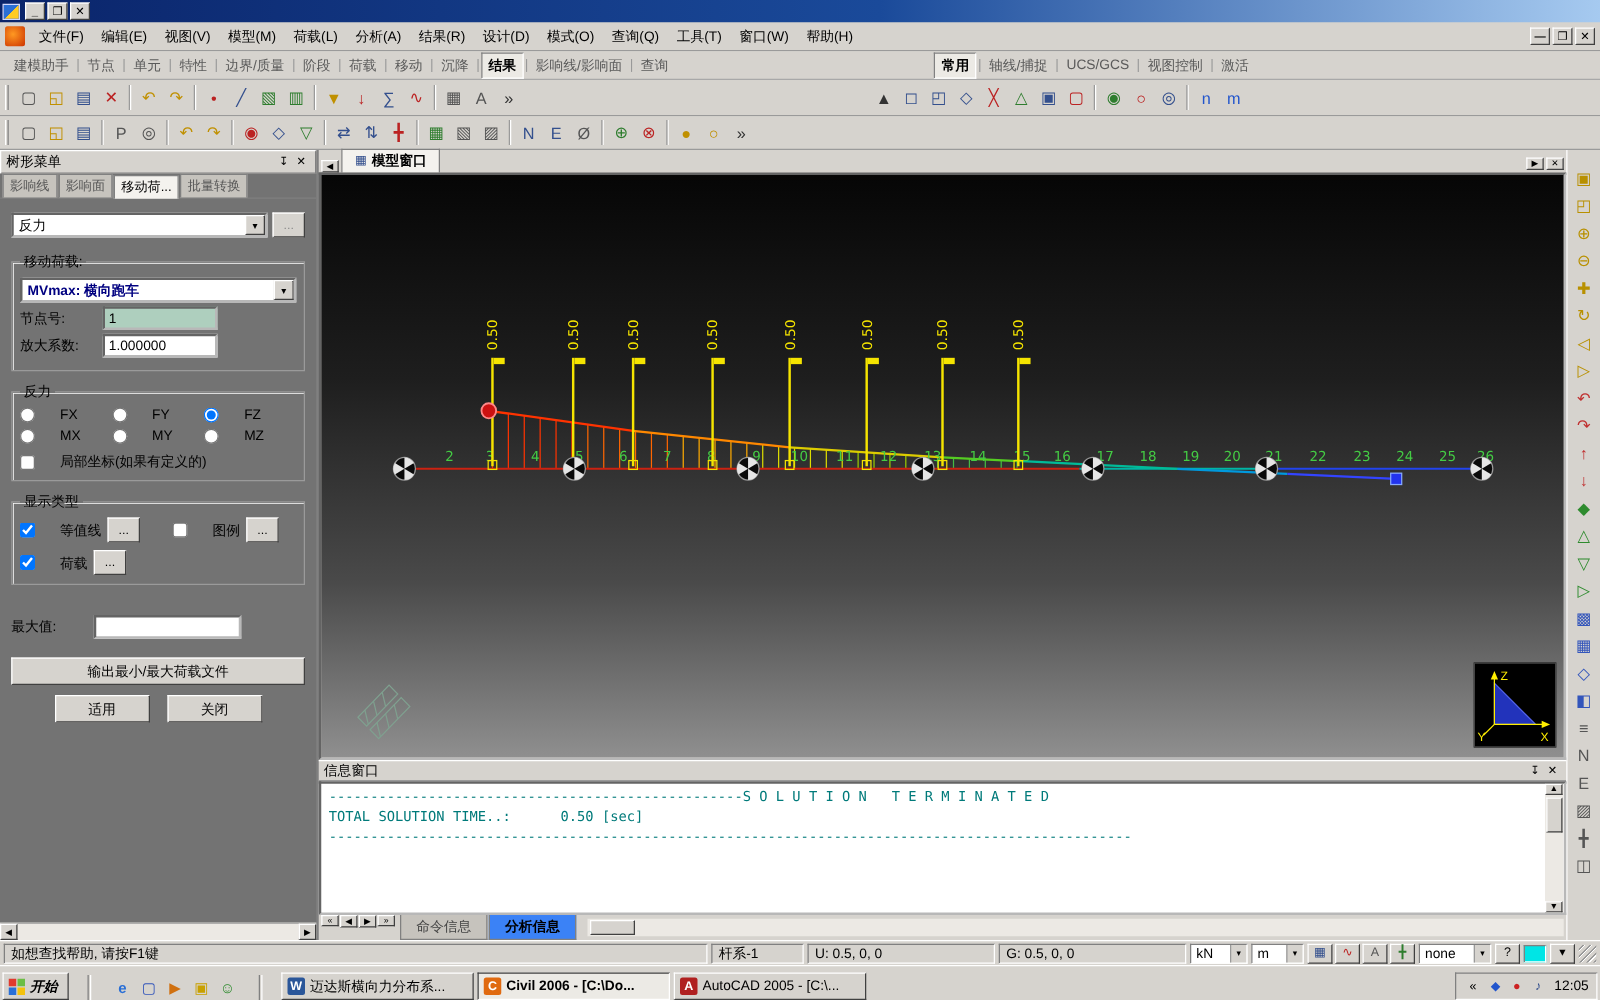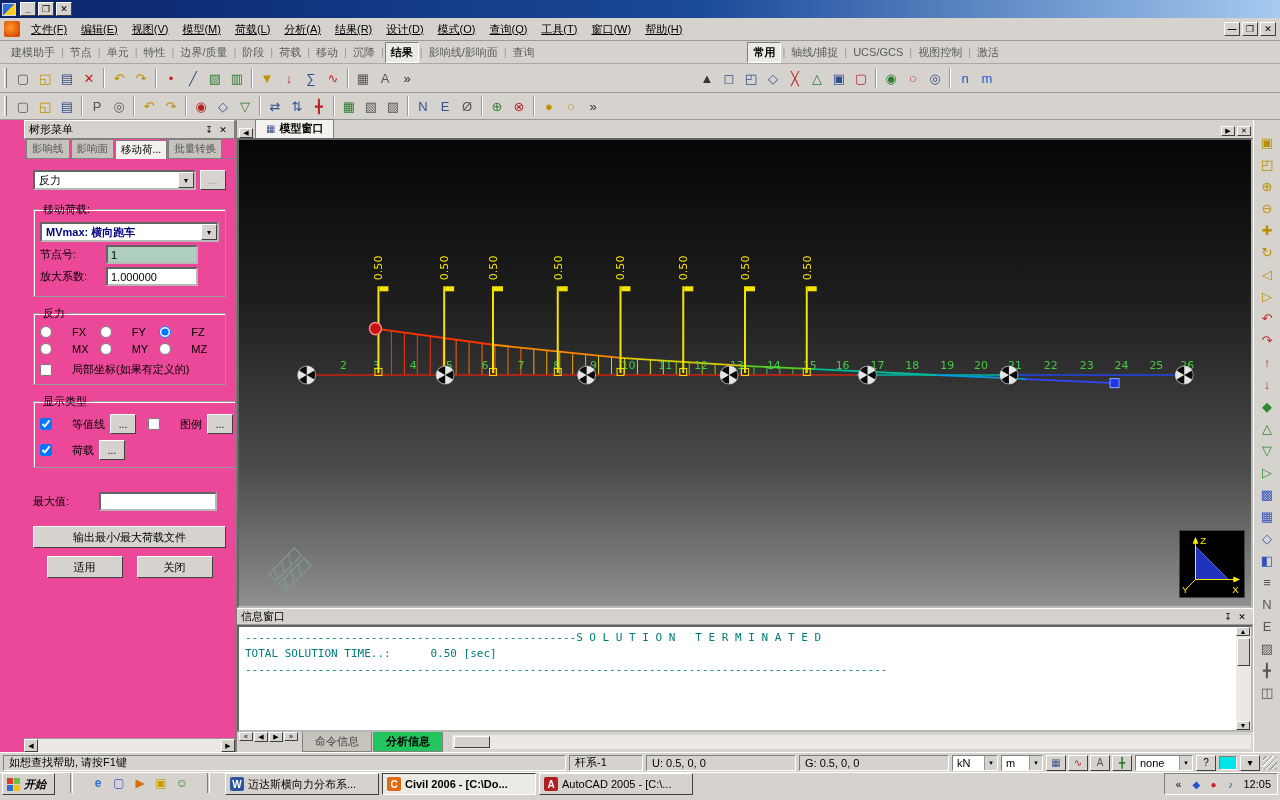--- a/index.html
+++ b/index.html
@@ -9,42 +9,42 @@
 
 .titlebar{height:18px;display:flex;align-items:center;background:linear-gradient(90deg,#0a246a 0%,#1a4a9a 55%,#a6caf0 100%);padding:0 2px;gap:4px;}
 .app-icon{width:14px;height:13px;background:linear-gradient(135deg,#2a6fd6 50%,#ffcc22 50%);border:1px solid #cfd8ff;flex:none;}
 .title-text{color:#fff;font-weight:bold;flex:1;white-space:nowrap;overflow:hidden;letter-spacing:.2px;}
 .win-controls{display:flex;gap:2px;flex:none;}
 .win-btn{width:16px;height:14px;background:#d6d3ce;border:1px solid;border-color:#fff #404040 #404040 #fff;font-size:9px;display:flex;align-items:center;justify-content:center;font-weight:bold;}
 
 .menubar{height:23px;display:flex;align-items:center;border-bottom:1px solid #9a9a9a;padding:0 2px;background:#d6d3ce;}
 .menu-logo{width:16px;height:16px;margin:0 4px 0 2px;background:radial-gradient(circle at 40% 40%,#ff9922,#cc3300);border-radius:2px;flex:none;}
 .menu-items{display:flex;flex:1;}
-.menu-item{padding:14px 7px;text-decoration:underline;}
+.menu-item{padding:14px 7px;}
 .mdi-controls{display:flex;gap:2px;margin-right:2px;}
 
 .tabbar{height:23px;display:flex;align-items:center;background:#d6d3ce;border-bottom:1px solid #a8a8a8;padding:0 6px;}
 .rtab{padding:2px 5px;color:#5a5a5a;white-space:nowrap;}
 .rtab.active{color:#000;font-weight:bold;background:#eceae5;border:1px solid;border-color:#808080 #fff #fff #808080;}
 .rtab-sep{color:#999;padding:0 1px;}
 #ribbon-left{display:flex;align-items:center;}
 #ribbon-right{display:flex;align-items:center;margin-left:auto;margin-right:270px;}
 
 .toolrow{display:flex;align-items:center;background:#d6d3ce;border-bottom:1px solid #9a9a9a;padding:1px 2px;}
 #toolrow1{height:29px;}
 #toolrow2{height:27px;}
 .grip{width:3px;height:20px;border-left:1px solid #fff;border-right:1px solid #808080;margin:0 5px 0 2px;flex:none;}
 .tbtn{width:22px;height:22px;display:inline-flex;align-items:center;justify-content:center;font-size:13px;border:1px solid transparent;flex:none;}
 .tb-sep{width:2px;height:20px;border-left:1px solid #9a9a9a;border-right:1px solid #fff;margin:0 3px;flex:none;}
 #toolrow1-icons,#toolrow2-icons,#toolrow1-right-icons{display:flex;align-items:center;}
 #toolrow1-right-icons{margin-left:auto;margin-right:280px;}
 
 .main{height:632px;display:flex;}
 
-.treepanel{width:237px;background:#ec4899;border-right:2px solid #808080;display:flex;flex-direction:column;padding-left:24px;}
+.treepanel{width:255px;background:#737373;border-right:2px solid #808080;display:flex;flex-direction:column;}
 .panel-header{height:19px;display:flex;align-items:center;padding:0 4px;border:1px solid;border-color:#fff #808080 #808080 #fff;background:#d6d3ce;}
 .panel-header .ttl{flex:1;}
 .ph-btn{width:14px;height:13px;display:inline-flex;align-items:center;justify-content:center;font-size:9px;border:1px solid transparent;}
 .panel-tabs{display:flex;align-items:flex-end;height:20px;padding:2px 2px 0;border-bottom:1px solid #808080;}
 .ptab{padding:2px 5px;border:1px solid #808080;border-bottom:none;background:#c6c3bd;color:#555;margin-right:1px;white-space:nowrap;font-size:10.5px;}
 .ptab.active{background:#f4f2ee;color:#000;position:relative;top:1px;}
 .panel-body{flex:1;padding:8px 9px;overflow:hidden;display:flex;flex-direction:column;}
 .frow{display:flex;align-items:center;gap:4px;margin:3px 0;}
 .flabel{width:62px;flex:none;}
 .combo{height:20px;display:flex;align-items:center;background:#fff;border:2px inset #b8b8b8;padding:0 0 0 4px;overflow:hidden;white-space:nowrap;}
@@ -81,38 +81,38 @@
 .info-header .ttl{flex:1;}
 .info-body{height:107px;background:#fff;border:2px inset #b8b8b8;position:relative;overflow:hidden;}
 .info-lines{padding:3px 6px;font-family:"DejaVu Sans Mono","Liberation Mono",monospace;font-size:11px;line-height:16px;color:#007a7a;}
 .info-line{white-space:pre;}
 .vscroll{position:absolute;top:0;right:0;bottom:0;width:15px;display:flex;flex-direction:column;background:#ece9e4;}
 .vtrack{flex:1;position:relative;}
 .vthumb{position:absolute;top:2px;left:1px;right:1px;height:28px;background:#d6d3ce;border:1px solid;border-color:#fff #404040 #404040 #fff;}
 .info-tabbar{height:20px;display:flex;align-items:flex-start;background:#d6d3ce;padding:0 2px;gap:1px;}
 .itabs{display:flex;gap:1px;margin-left:3px;}
 .itab{padding:2px 12px;border:1px solid #808080;border-top:none;background:#c6c3bd;color:#444;}
-.itab.active{background:#22c55e;color:#000;font-weight:bold;}
+.itab.active{background:#3b82f6;color:#000;font-weight:bold;}
 .h-track{flex:1;height:14px;margin-left:8px;background:#ece9e4;position:relative;align-self:center;}
 .h-thumb{position:absolute;left:2px;top:1px;bottom:1px;width:36px;background:#d6d3ce;border:1px solid;border-color:#fff #404040 #404040 #fff;}
 
 .right-toolbar{width:27px;background:#d6d3ce;border-left:1px solid #fff;display:flex;flex-direction:column;align-items:center;padding-top:12px;gap:1px;overflow:hidden;}
 .right-toolbar .tbtn{width:22px;height:21px;}
 
 .statusbar{height:20px;display:flex;align-items:center;gap:3px;padding:1px 3px;background:#d6d3ce;border-top:1px solid #fff;}
 .sb-panel{height:16px;border:1px solid;border-color:#808080 #fff #fff #808080;padding:0 5px;display:flex;align-items:center;background:#d6d3ce;white-space:nowrap;overflow:hidden;}
 .sb-help{flex:1;}
 .sb-combo{height:16px;width:46px;background:#fff;border:1px solid;border-color:#808080 #fff #fff #808080;display:flex;align-items:center;padding-left:4px;}
 .dd-glyph{margin-left:auto;width:13px;height:100%;background:#d6d3ce;border-left:1px solid #9a9a9a;display:flex;align-items:center;justify-content:center;font-size:7px;}
 .sb-icon-row{display:flex;gap:2px;}
 .sb-btn{width:20px;height:16px;border:1px solid;border-color:#fff #404040 #404040 #fff;background:#d6d3ce;display:inline-flex;align-items:center;justify-content:center;font-size:10px;}
 .sb-swatch{width:18px;height:14px;background:#00e5e5;border:1px solid;border-color:#808080 #fff #fff #808080;}
 .resize-grip{width:14px;height:14px;background:repeating-linear-gradient(135deg,transparent 0 2px,#9a9a9a 2px 3px,#fff 3px 4px);}
 
-.taskbar{height:28px;background:#d6d3ce;border-top:1px solid #fff;display:flex;align-items:flex-start;gap:15px;padding:0 2px;}
+.taskbar{height:28px;background:#d6d3ce;border-top:1px solid #fff;display:flex;align-items:flex-end;gap:15px;padding:0 2px;}
 .start-btn{height:22px;display:flex;align-items:center;gap:4px;padding:0 8px 0 4px;font-weight:bold;font-style:italic;border:1px solid;border-color:#fff #404040 #404040 #fff;background:#d6d3ce;}
 .win-flag{display:grid;grid-template-columns:6px 6px;gap:1px;}
 .win-flag i{width:6px;height:6px;display:block;}
 .f1{background:#e03a2e;}.f2{background:#6cbe45;}.f3{background:#2a6fd6;}.f4{background:#f4c20d;}
 .tb-divider{width:3px;height:20px;border-left:1px solid #808080;border-right:1px solid #fff;}
 .ql-row{display:flex;gap:1px;}
 .ql-btn{width:20px;height:20px;display:inline-flex;align-items:center;justify-content:center;font-size:12px;font-weight:bold;border:1px solid transparent;}
 .task-row{display:flex;gap:3px;}
 .task-btn{width:154px;height:22px;display:flex;align-items:center;gap:4px;padding:0 4px;border:1px solid;border-color:#fff #404040 #404040 #fff;background:#d6d3ce;overflow:hidden;white-space:nowrap;}
 .task-btn.active{border-color:#404040 #fff #fff #404040;background:#eceae5;font-weight:bold;}

